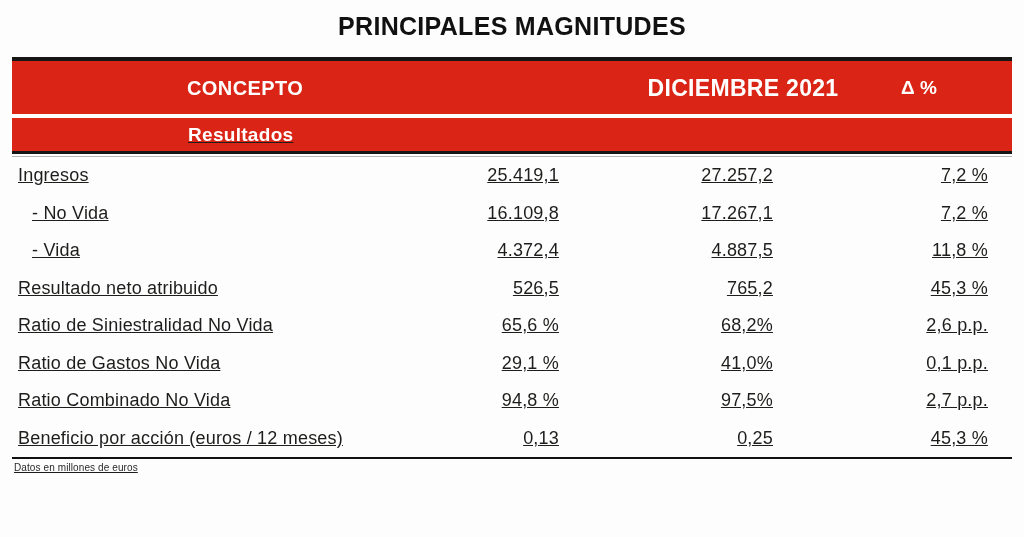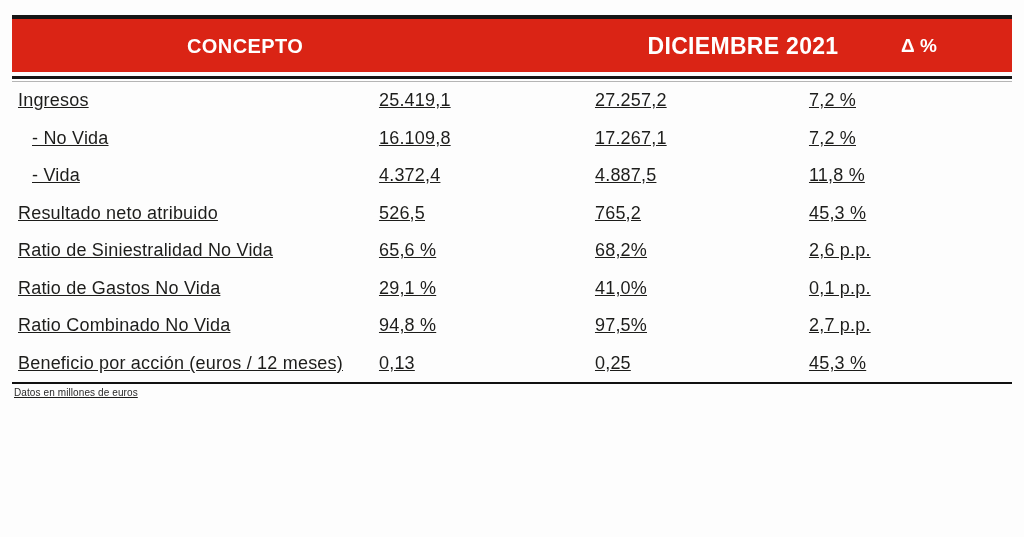--- a/index.html
+++ b/index.html
@@ -77,48 +77,53 @@
     font-size:18px;
     gap:36px;
   }
   .c-label{
     text-align:left;
     white-space:nowrap;
     letter-spacing:.2px;
   }
   .c-label.indent{padding-left:14px;}
   .c-num{
+    text-align:right;
     white-space:nowrap;
     letter-spacing:.2px;
   }
   .bottom-rule{height:2px;background:#111;}
   .footnote{
     margin-top:3px;
     padding-left:2px;
     font-size:10px;
     color:#2A2A2A;
     letter-spacing:.1px;
   }
 </style>
 </head>
 <body>
 
 <div class="page">
 
+  <h1 class="title">PRINCIPALES MAGNITUDES</h1>
 
   <div class="table-wrap">
 
     <div class="head-band">
       <span class="h-label h-concepto">CONCEPTO</span>
       <span class="h-label h-period">DICIEMBRE 2021</span>
       <span class="h-label h-delta">Δ %</span>
     </div>
 
     <div class="band-gap"></div>
 
+    <div class="section-band">
+      <span>Resultados</span>
+    </div>
 
     <div class="rule-dark"></div>
     <div class="rule-gap"></div>
     <div class="rule-gray"></div>
 
     <div class="rows" id="rows">
         <div class="row">
           <span class="c-label">Ingresos</span>
           <span class="c-num">25.419,1</span>
           <span class="c-num">27.257,2</span>

